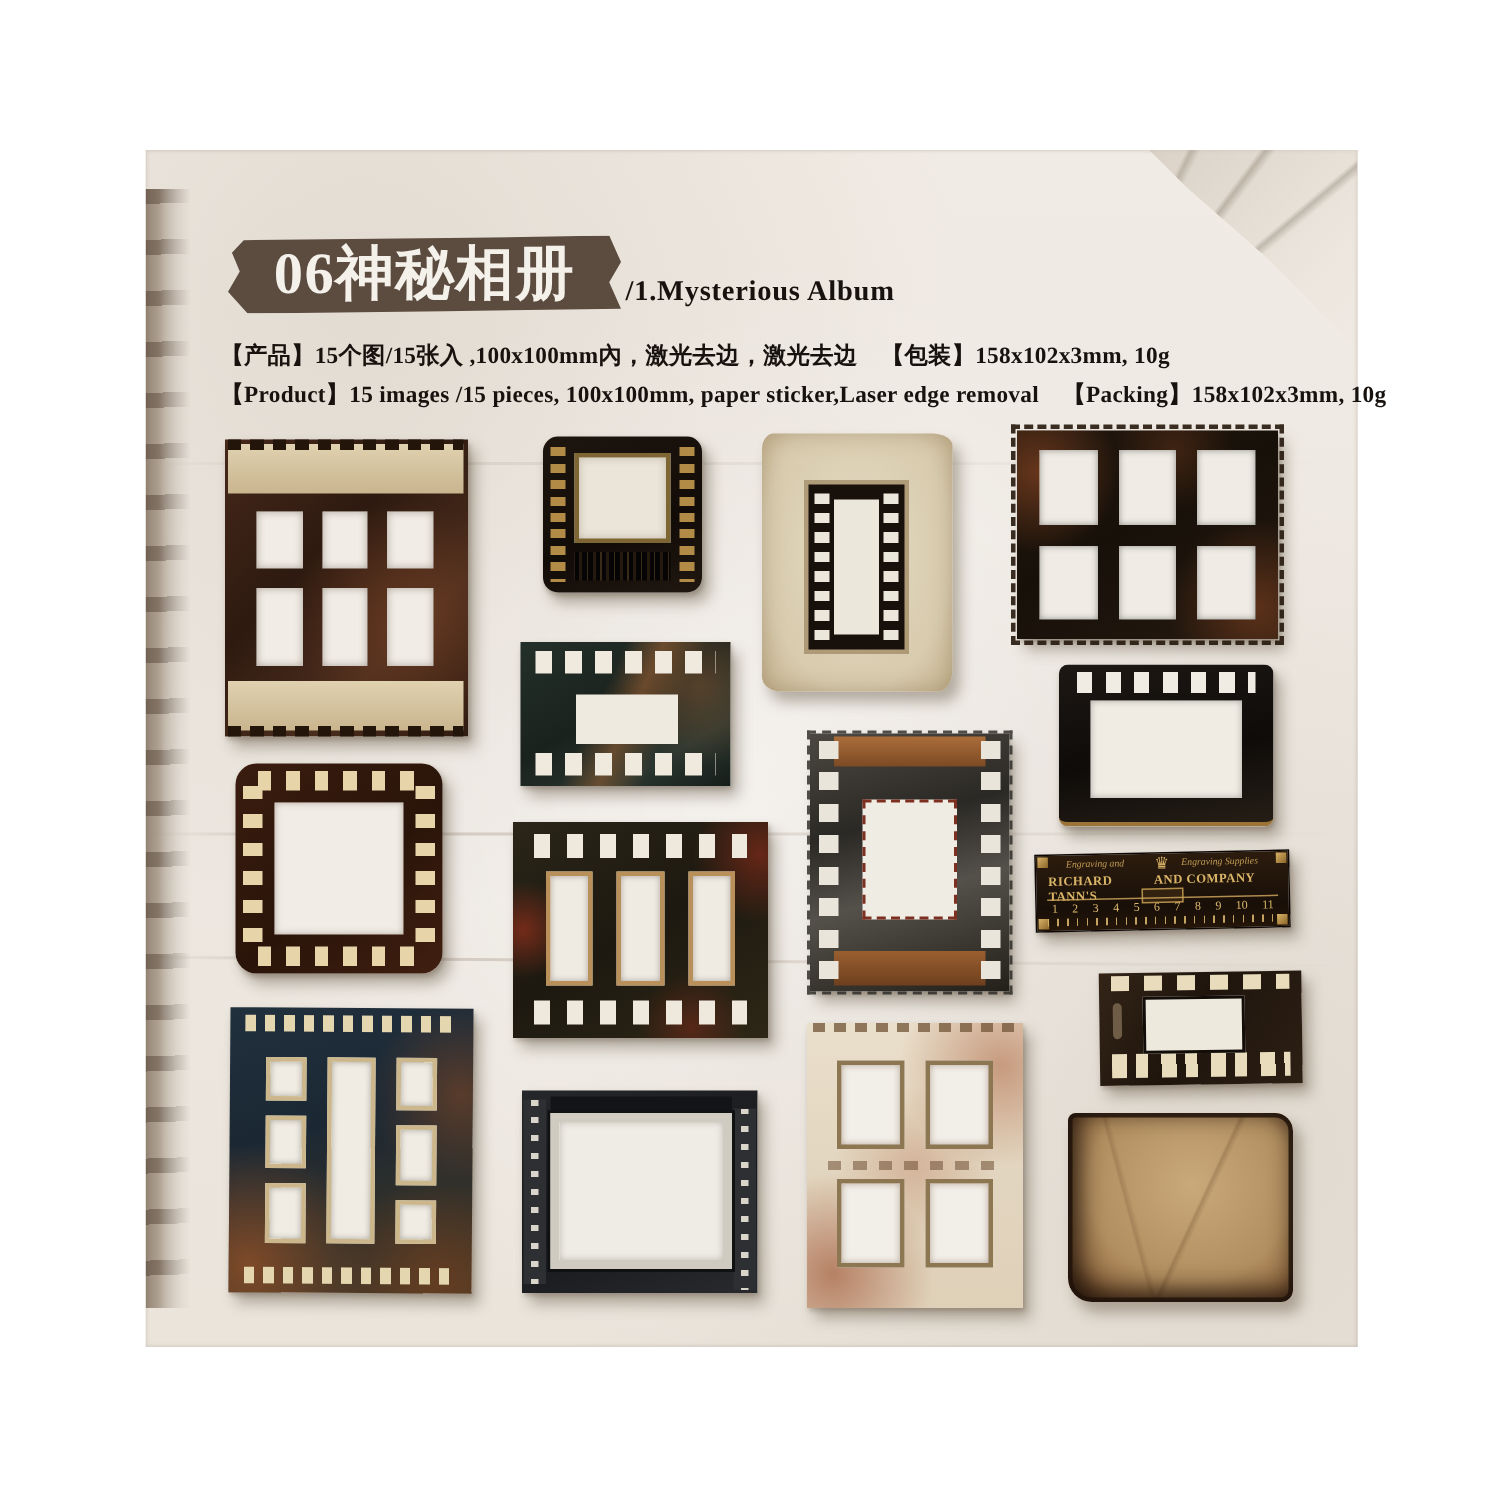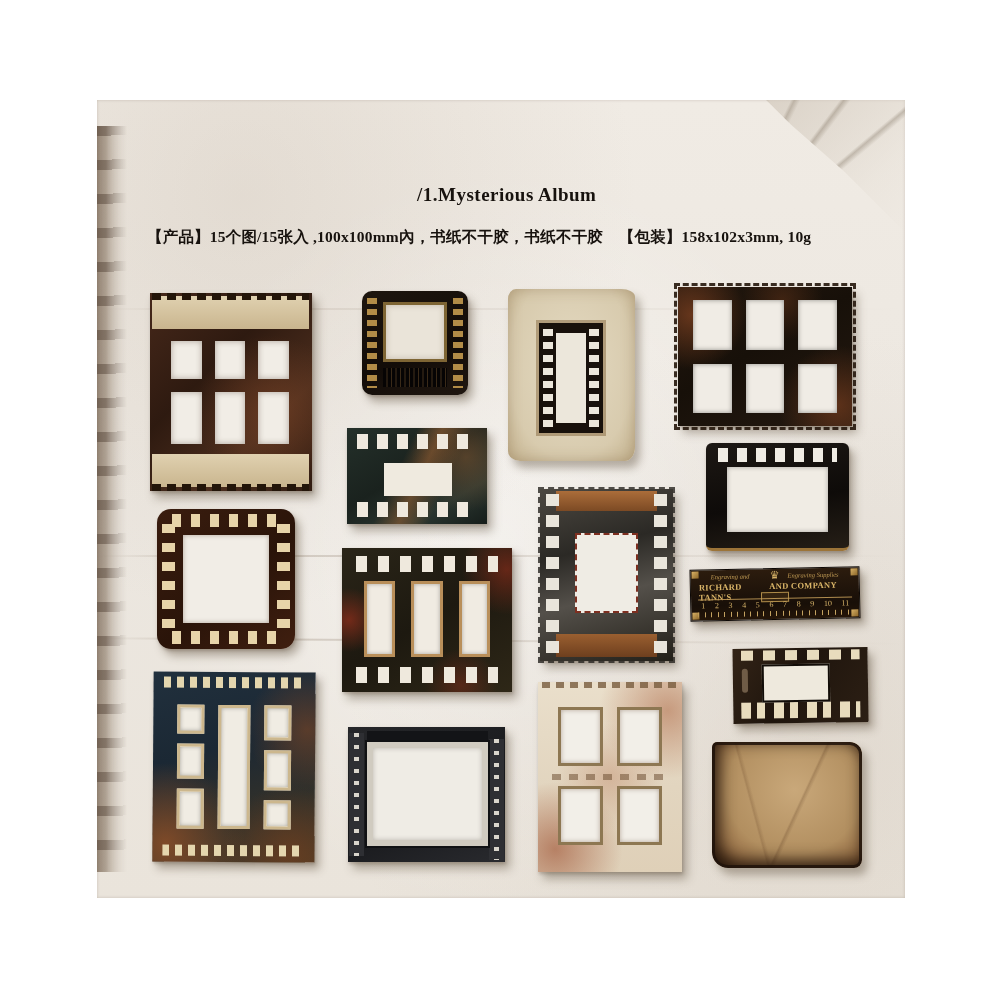--- a/index.html
+++ b/index.html
@@ -180,22 +180,26 @@
 <body>
 
 <div class="canvas">
   <div class="photo">
     <div class="crease c1"></div>
     <div class="crease c2"></div>
     <div class="crease c3"></div>
     <div class="torn-left"></div>
     <div class="crumple-tr"></div>
 
+    <div class="title-label">
+      <span>06神秘相册</span>
+    </div>
     <div class="subtitle">/1.Mysterious Album</div>
-    <div class="info cn">【产品】15个图/15张入 ,100x100mm內，书纸不干胶，书纸不干胶　【包装】158x102x3mm, 10g</div>
+    <div class="info cn">【产品】15个图/15张入 ,100x100mm內，激光去边，激光去边　【包装】158x102x3mm, 10g</div>
+    <div class="info en">【Product】15 images /15 pieces, 100x100mm, paper sticker,Laser edge removal　【Packing】158x102x3mm, 10g</div>
 
     <div class="sticker s1">
       <div class="abs tape t"></div>
       <div class="abs tape b"></div>
       <div class="abs grid">
         <div class="cell"></div>
           <div class="cell"></div>
           <div class="cell"></div>
         <div class="cell"></div>
           <div class="cell"></div>

